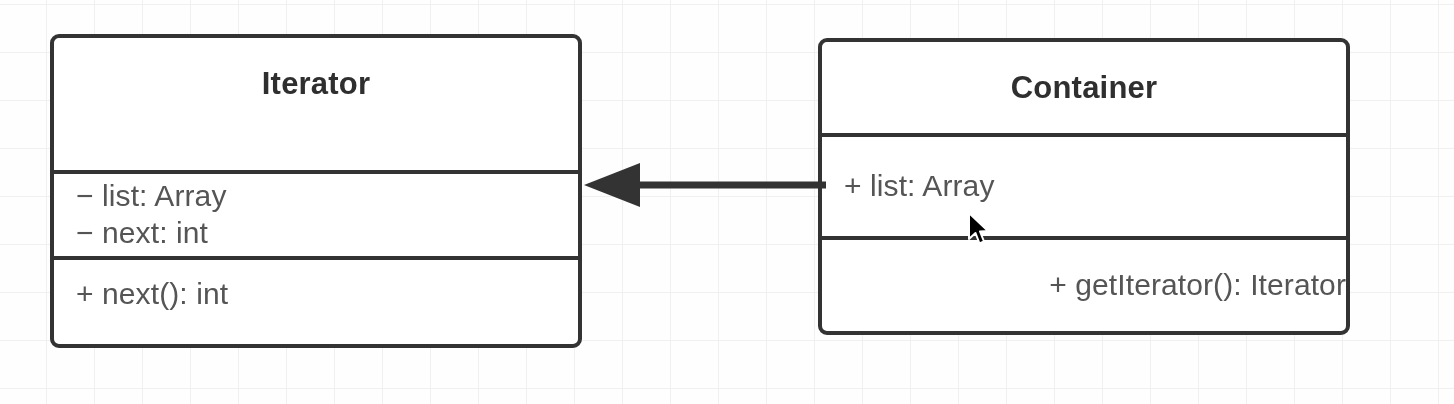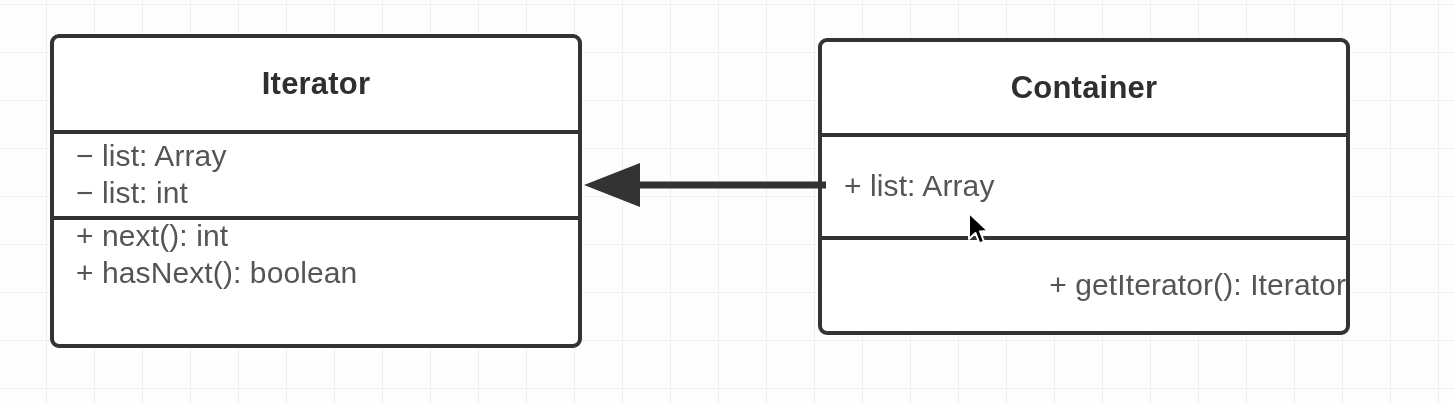--- a/index.html
+++ b/index.html
@@ -68,21 +68,21 @@
   }
 
   
   #iterator-class {
     left: 50px;
     top: 34px;
     width: 532px;
     height: 314px;
   }
   #iterator-class .c-title   { height: 92px; }
-  #iterator-class .c-attrs   { height: 86px; }
+  #iterator-class .c-attrs   { height: 86px; margin-top: 40px; }
   #iterator-class .c-methods { height: 73px; }
 
   #container-class {
     left: 818px;
     top: 38px;
     width: 532px;
     height: 297px;
   }
   #container-class .c-title   { height: 95px; }
   #container-class .c-attrs   { height: 106px; }
@@ -114,26 +114,25 @@
 <div id="canvas">
 
   <div class="uml-class" id="iterator-class">
 
     <div class="compartment c-title">
       <div class="class-title">Iterator</div>
     </div>
 
     <div class="compartment c-attrs divided">
       <div class="member">− list: Array</div>
-      <div class="member">− list: int</div>
+      <div class="member">− next: int</div>
     </div>
 
     <div class="compartment c-methods divided">
       <div class="member">+ next(): int</div>
-      <div class="member">+ hasNext(): boolean</div>
     </div>
   </div>
 
   <div class="uml-class" id="container-class">
 
     <div class="compartment c-title">
       <div class="class-title">Container</div>
     </div>
 
     <div class="compartment c-attrs divided">

